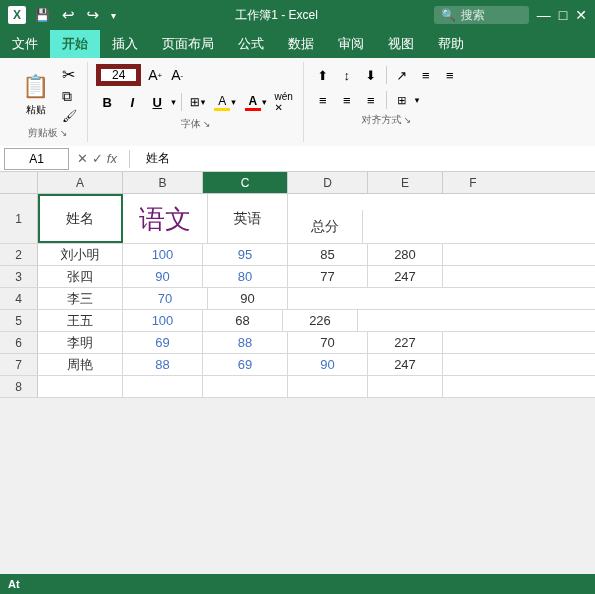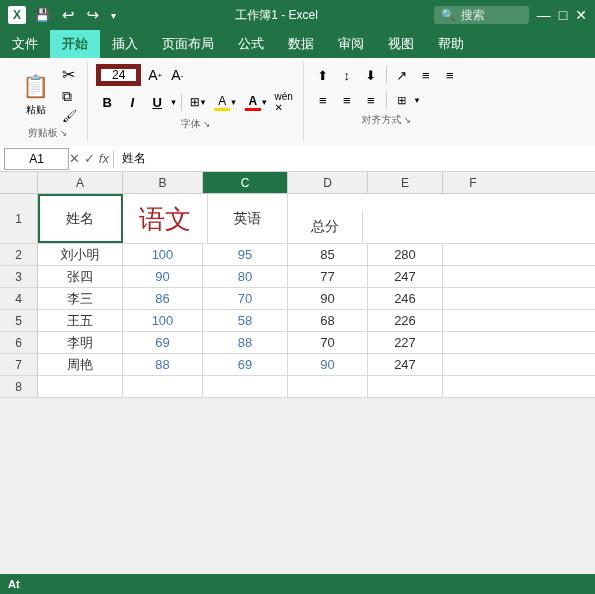--- a/index.html
+++ b/index.html
@@ -95,21 +95,21 @@
     .align-btn { width: 22px; height: 22px; cursor: pointer; display: flex; align-items: center; justify-content: center; border-radius: 2px; font-size: 13px; }
 
     
     .formula-bar {
       display: flex;
       align-items: center;
       height: 26px;
       background: white;
       border-bottom: 1px solid #d0d0d0;
       padding: 0 4px;
-      gap: 0;
+      gap: 8px;
     }
     .cell-ref { width: 65px; height: 22px; border: 1px solid #aaa; text-align: center; font-size: 12px; padding: 0 4px; background: white; }
     .formula-divider { width: 1px; height: 18px; background: #ccc; margin: 0 4px; }
     .formula-input { flex: 1; border: none; outline: none; font-size: 12px; padding: 0 4px; }
 
     
     .spreadsheet-area {
       background: white;
       overflow: hidden;
     }
@@ -176,21 +176,21 @@
     
     .cell-a1-selected {
       outline: 2px solid #217346;
       outline-offset: -2px;
     }
 
     
     .yuwen-large {
       font-size: 26px;
       font-weight: normal;
-      color: #b91c1c;
+      color: #701a75;
       line-height: 1;
     }
   </style>
 </head>
 <body>
 
 <div class="title-bar">
   <div class="title-bar-left">
     <div class="excel-icon">
       <span style="color:#217346;font-weight:900;font-size:12px;">X</span>
@@ -369,32 +369,29 @@
     <div class="cell col-b-width" style="color:#4472C4;">90</div>
     <div class="cell col-c-width" style="color:#4472C4;">80</div>
     <div class="cell col-d-width">77</div>
     <div class="cell col-e-width">247</div>
     <div class="cell col-f-width"></div>
   </div>
 
   <div class="data-row" style="height:22px;">
     <div class="row-header">4</div>
     <div class="cell col-a-width">李三</div>
-    <div class="cell col-b-width" style="color:#4472C4;">86</div>
     <div class="cell col-c-width" style="color:#4472C4;">70</div>
     <div class="cell col-d-width">90</div>
-    <div class="cell col-e-width">246</div>
     <div class="cell col-f-width"></div>
   </div>
 
   <div class="data-row" style="height:22px;">
     <div class="row-header">5</div>
     <div class="cell col-a-width">王五</div>
     <div class="cell col-b-width" style="color:#4472C4;">100</div>
-    <div class="cell col-c-width" style="color:#4472C4;">58</div>
     <div class="cell col-d-width">68</div>
     <div class="cell col-e-width">226</div>
     <div class="cell col-f-width"></div>
   </div>
 
   <div class="data-row" style="height:22px;">
     <div class="row-header">6</div>
     <div class="cell col-a-width">李明</div>
     <div class="cell col-b-width" style="color:#4472C4;">69</div>
     <div class="cell col-c-width" style="color:#4472C4;">88</div>

